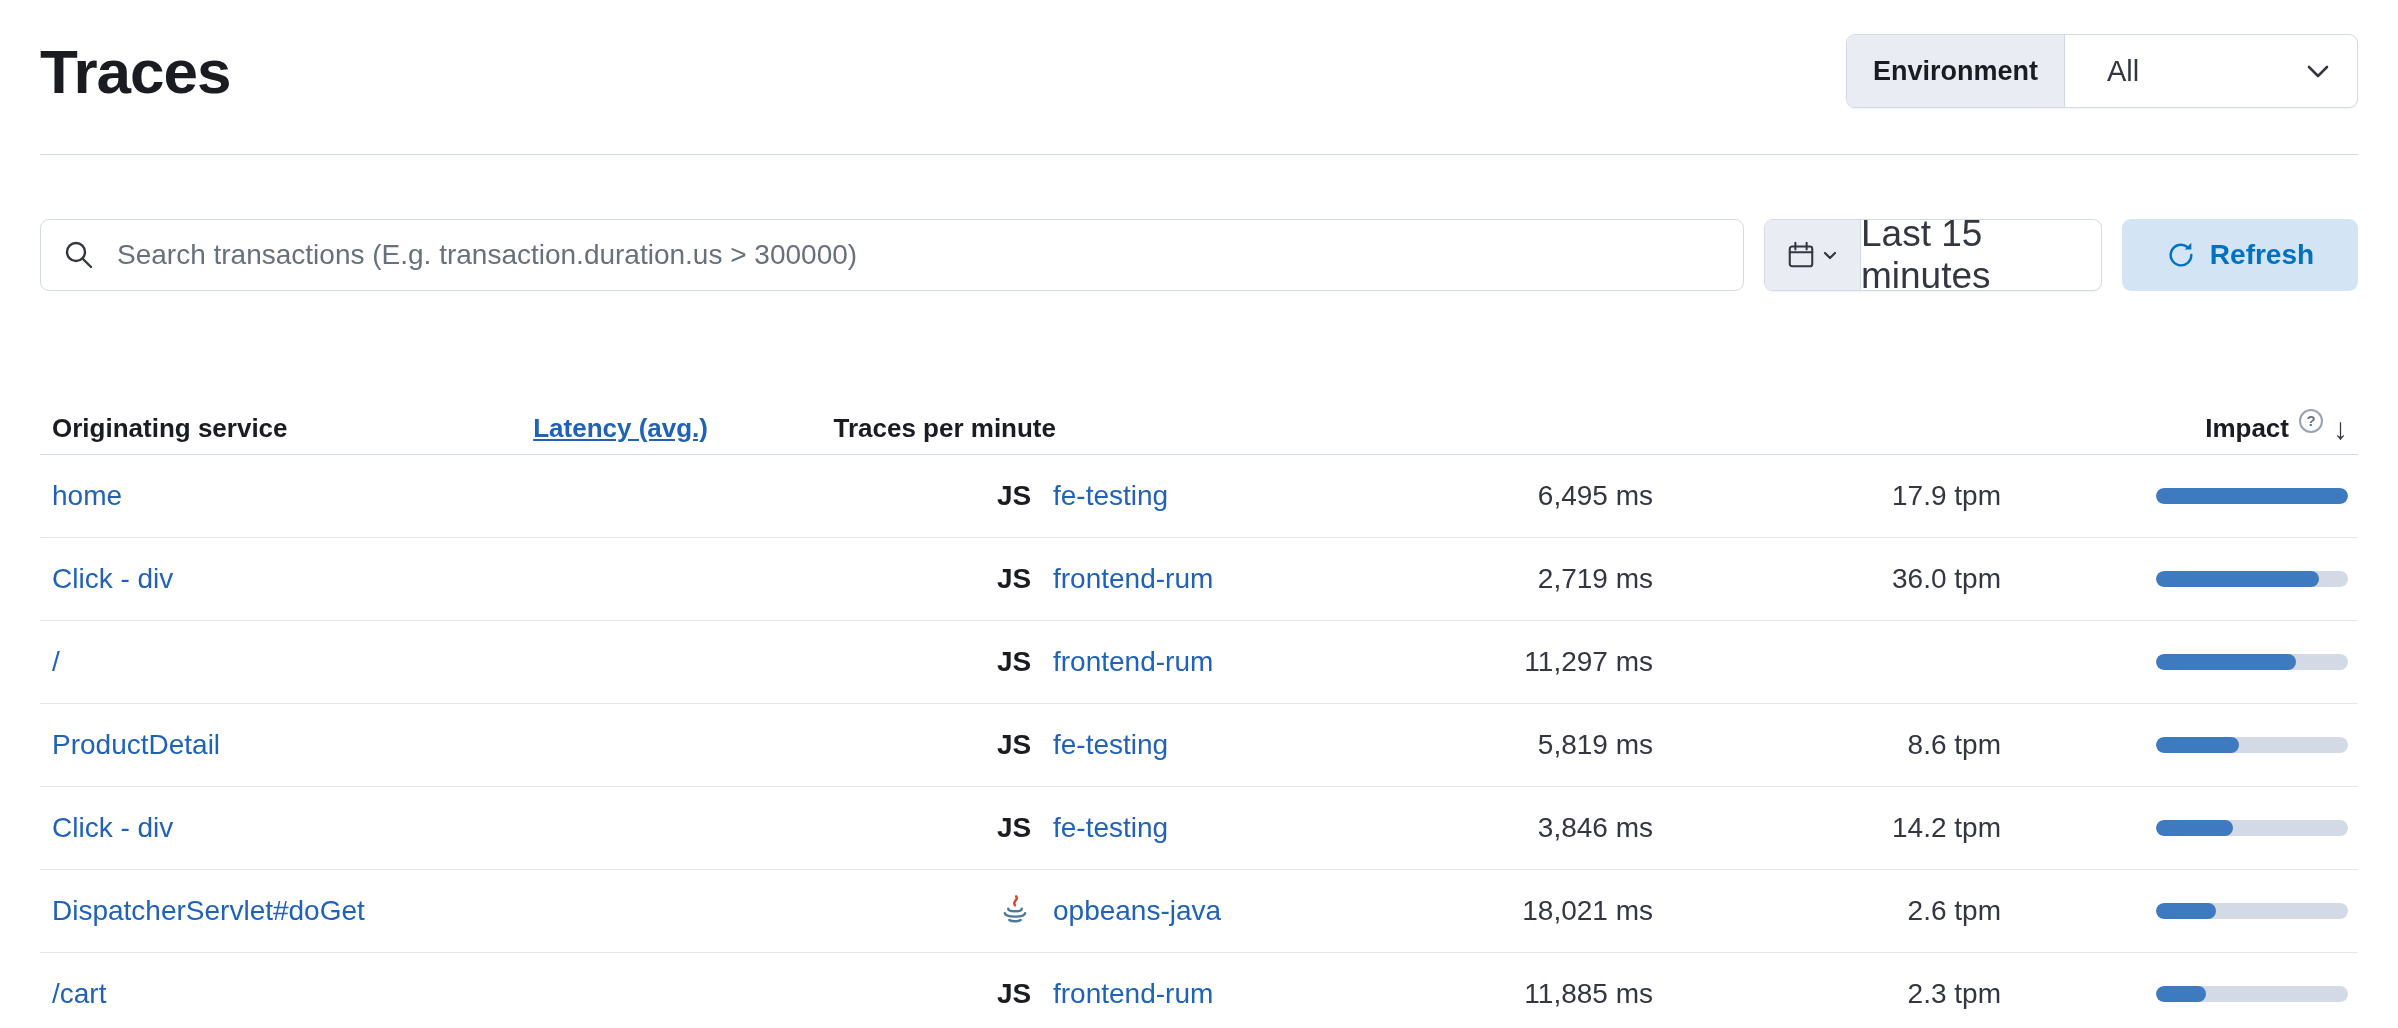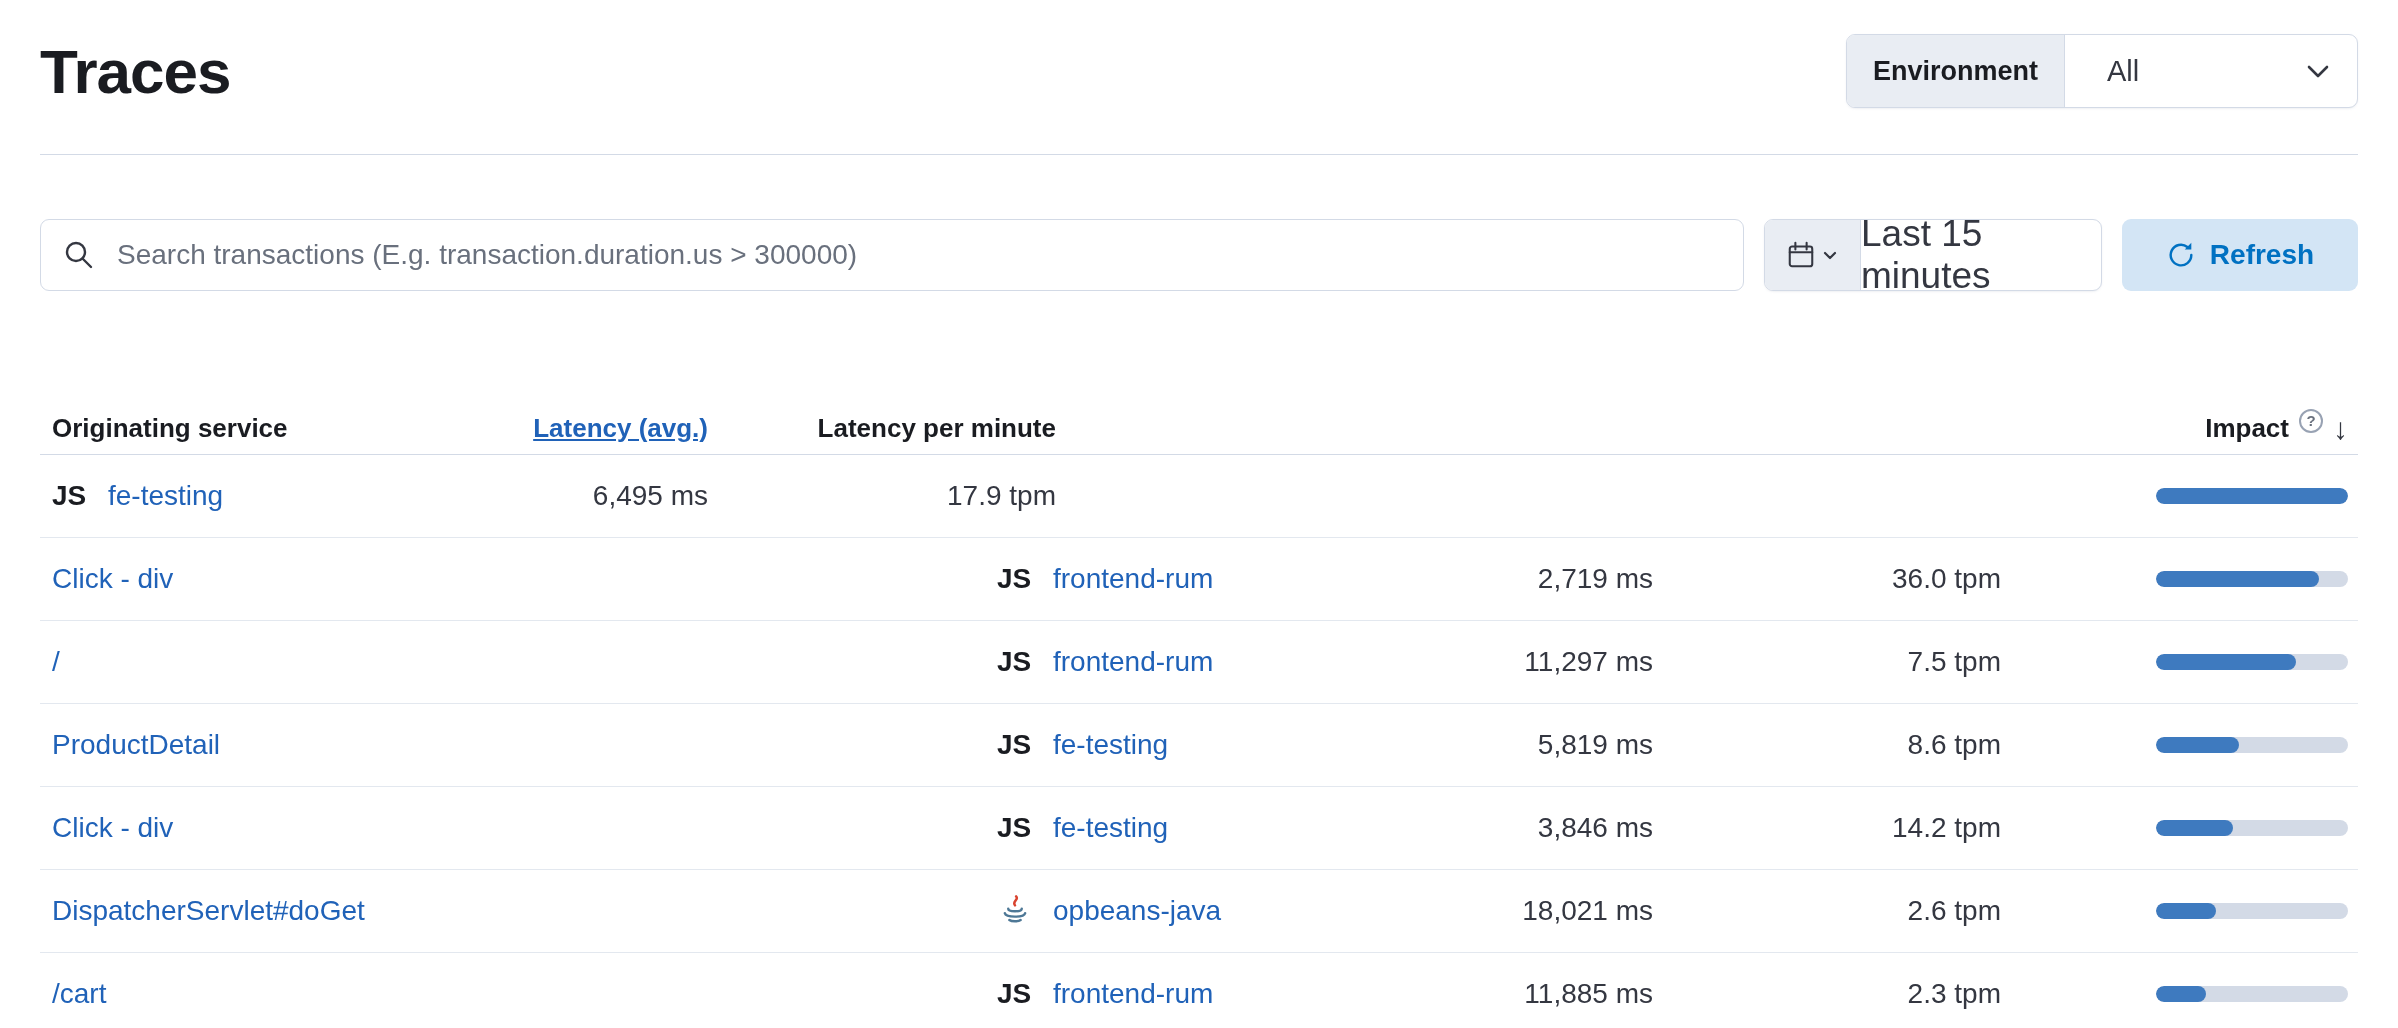--- a/index.html
+++ b/index.html
@@ -115,29 +115,30 @@
           </svg>
       </span>
       <span>Refresh</span>
     </button>
   </div>
 
   <div class="table">
     <div class="thead">
       <div class="col-service">Originating service</div>
       <div class="col-latency"><span class="sortable-link">Latency (avg.)</span></div>
-      <div class="col-tpm">Latency per minute</div>
+      <div class="col-tpm">Traces per minute</div>
       <div class="col-impact">
         <span>Impact</span>
         <span class="help-icon">?</span>
         <span class="sort-arrow">↓</span>
       </div>
     </div>
 
     <div class="tr">
+      <div class="col-name"><a class="link">home</a></div>
       <div class="col-service">
         <span class="agent-js">JS</span>
         <a class="link">fe-testing</a>
       </div>
       <div class="col-latency num">6,495 ms</div>
       <div class="col-tpm num">17.9 tpm</div>
       <div class="col-impact">
           <div class="impact-track">
             <div class="impact-fill" style="width: 100%;"></div>
           </div>
@@ -159,21 +160,20 @@
         </div>
     </div>
 
     <div class="tr">
       <div class="col-name"><a class="link">/</a></div>
       <div class="col-service">
         <span class="agent-js">JS</span>
         <a class="link">frontend-rum</a>
       </div>
       <div class="col-latency num">11,297 ms</div>
-      <div class="col-tpm num">7.5 tpm</div>
       <div class="col-impact">
           <div class="impact-track">
             <div class="impact-fill" style="width: 73%;"></div>
           </div>
         </div>
     </div>
 
     <div class="tr">
       <div class="col-name"><a class="link">ProductDetail</a></div>
       <div class="col-service">

